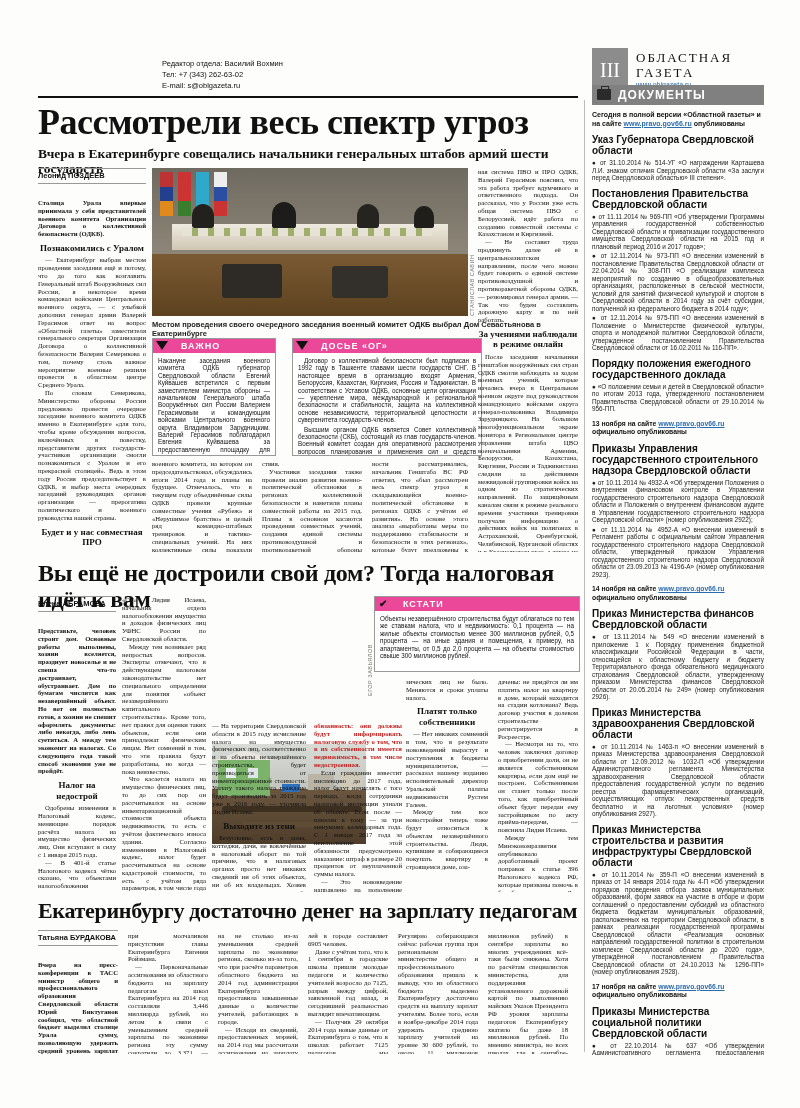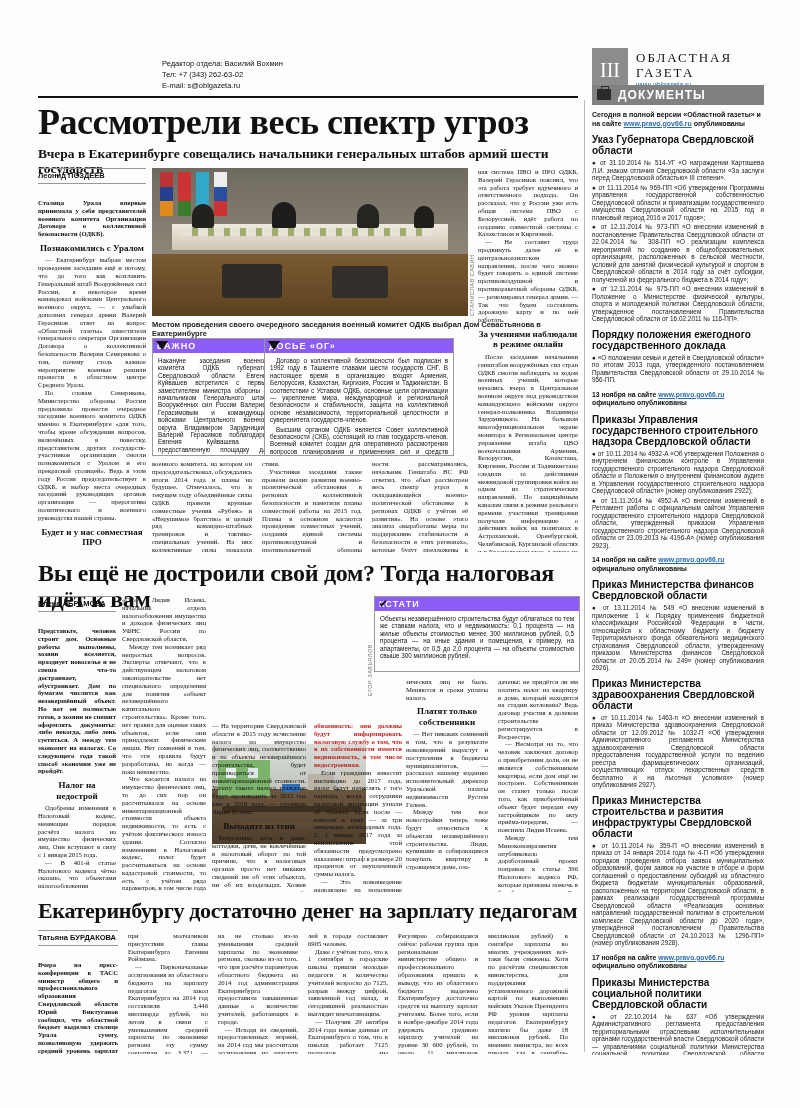--- a/index.html
+++ b/index.html
@@ -23,21 +23,21 @@
   .col p{margin:0;text-indent:7px}
   .col p.noind{text-indent:0}
   .lede{font-weight:bold;text-indent:0 !important}
   .sub{font:bold 9px/10.5px "Liberation Serif",serif;text-align:center;margin:5px 0 3px;text-indent:0 !important}
   .red{color:#c22222;font-weight:bold}
   .byline{font:bold 7.5px/9px "Liberation Sans",sans-serif;border-top:1px solid #999;border-bottom:1px solid #999;padding:2px 0 3px;margin-bottom:15px;text-indent:0 !important}
   .caption{font:bold 7.5px/9px "Liberation Sans",sans-serif;color:#222}
   .credit{font:5.5px/6px "Liberation Sans",sans-serif;color:#777;writing-mode:vertical-rl;transform:rotate(180deg);letter-spacing:.5px}
   
   .ibox{border:1px solid #999;background:#fff;overflow:hidden}
-  .ibox-head{background:#8b5cf6;color:#fff;font:bold 9px/14px "Liberation Sans",sans-serif;height:14px;position:relative;padding-left:4px;letter-spacing:1px}
+  .ibox-head{background:#ec4899;color:#fff;font:bold 9px/14px "Liberation Sans",sans-serif;height:14px;position:relative;padding-left:28px;letter-spacing:1px}
   .tri{position:absolute;left:3px;top:2px;width:0;height:0;border-left:6px solid transparent;border-right:6px solid transparent;border-top:9px solid #111}
   .chk{position:absolute;left:4px;top:0;font-size:10px;color:#111}
   .ibox-body{font:6.3px/7.4px "Liberation Sans",sans-serif;text-align:justify;padding:4px 5px}
   .ibox-body p{margin:0 0 2px;text-indent:6px}
   
   .sb{font-family:"Liberation Sans",sans-serif}
   .sb-divider{background:#bbb}
   .sb-head{background:#808080;color:#fff;font:bold 12px/20px "Liberation Sans",sans-serif;height:20px;letter-spacing:1px;padding-left:26px;position:relative}
   .brief{position:absolute;left:5px;top:4px;width:14px;height:11px;background:#2b2b2b;border-radius:1px}
   .brief:after{content:"";position:absolute;left:4px;top:-3px;width:6px;height:3px;border:1.5px solid #2b2b2b;border-bottom:none}
@@ -97,21 +97,21 @@
   <div class="abs" style="left:180px;top:98px;width:56px;height:32px;background:#33302b;border-radius:3px"></div>
 </div>
 <div class="abs credit" style="left:469px;top:168px;height:148px">СТАНИСЛАВ САВИН</div>
 <div class="abs caption" style="left:152px;top:320px;width:420px">Местом проведения своего очередного заседания военный комитет ОДКБ выбрал Дом Севастьянова в Екатеринбурге</div>
 
 <div class="abs ibox" style="left:152px;top:338px;width:122px;height:116px">
   <div class="ibox-head"><span class="tri"></span><span>ВАЖНО</span></div>
   <div class="ibox-body" style="height:96px;overflow:hidden">Накануне заседания военного комитета ОДКБ губернатор Свердловской области Евгений Куйвашев встретился с первым заместителем министра обороны — начальником Генерального штаба Вооружённых сил России Валерием Герасимовым и командующим войсками Центрального военного округа Владимиром Зарудницким. Валерий Герасимов поблагодарил Евгения Куйвашева за предоставленную площадку для проведения заседания комитета, а Владимир Зарудницкий пригласил его на учения в Региональный центр управления штаба ЦВО. Перед началом учений Евгений Куйвашев и Валерий Герасимов возложили цветы к памятнику Маршалу Советского Союза Георгию Жукову, установленному в Екатеринбурге перед зданием штаба ЦВО.</div>
 </div>
 
-<div class="abs ibox" style="left:264px;top:338px;width:188px;height:116px">
+<div class="abs ibox" style="left:292px;top:338px;width:188px;height:116px">
   <div class="ibox-head"><span class="tri"></span><span>ДОСЬЕ «ОГ»</span></div>
   <div class="ibox-body" style="height:96px;overflow:hidden">
     <p>Договор о коллективной безопасности был подписан в 1992 году в Ташкенте главами шести государств СНГ. В настоящее время в организацию входят Армения, Белоруссия, Казахстан, Киргизия, Россия и Таджикистан. В соответствии с Уставом ОДКБ, основные цели организации — укрепление мира, международной и региональной безопасности и стабильности, защита на коллективной основе независимости, территориальной целостности и суверенитета государств-членов.</p>
     <p>Высшим органом ОДКБ является Совет коллективной безопасности (СКБ), состоящий из глав государств-членов. Военный комитет создан для оперативного рассмотрения вопросов планирования и применения сил и средств системы коллективной безопасности.</p>
   </div>
 </div>
 
 <div class="abs col" style="left:152px;top:460px;width:100px;height:92px">
   <p class="noind">военного комитета, на котором он председательствовал, обсуждались итоги 2014 года и планы на будущее. Отмечалось, что в текущем году объединённые силы ОДКБ провели крупные совместные учения «Рубеж» и «Нерушимое братство» и целый ряд командно-штабных тренировок и тактико-специальных учений. На них коллективные силы показали возросший уровень подготовки и оперативного взаимодей-</p>
 </div>
@@ -222,20 +222,21 @@
 
 </div>
 
 <div class="abs sb" style="left:592px;top:85px;width:172px;height:970px;overflow:hidden">
   <div class="sb-head"><span class="brief"></span><span>ДОКУМЕНТЫ</span></div>
   <div class="sb-intro"><span>Сегодня в полной версии «Областной газеты» и на сайте </span><span class="link">www.pravo.gov66.ru</span><span> опубликованы</span></div>
 
   <div class="sb-h">Указ Губернатора Свердловской области</div>
   <div class="sb-item">● от 31.10.2014 № 514-УГ «О награждении Карташева Л.И. знаком отличия Свердловской области «За заслуги перед Свердловской областью» III степени».</div>
 
+  <div class="sb-h">Постановления Правительства Свердловской области</div>
   <div class="sb-item">● от 11.11.2014 № 969-ПП «Об утверждении Программы управления государственной собственностью Свердловской области и приватизации государственного имущества Свердловской области на 2015 год и плановый период 2016 и 2017 годов»;</div>
   <div class="sb-item">● от 12.11.2014 № 973-ПП «О внесении изменений в постановление Правительства Свердловской области от 22.04.2014 № 308-ПП «О реализации комплекса мероприятий по созданию в общеобразовательных организациях, расположенных в сельской местности, условий для занятий физической культурой и спортом в Свердловской области в 2014 году за счёт субсидии, полученной из федерального бюджета в 2014 году»;</div>
   <div class="sb-item">● от 12.11.2014 № 975-ПП «О внесении изменений в Положение о Министерстве физической культуры, спорта и молодежной политики Свердловской области, утвержденное постановлением Правительства Свердловской области от 16.02.2011 № 116-ПП».</div>
 
   <div class="sb-h">Порядку положения ежегодного государственного доклада</div>
   <div class="sb-item">● «О положении семьи и детей в Свердловской области» по итогам 2013 года, утвержденного постановлением Правительства Свердловской области от 29.10.2014 № 956-ПП.</div>
 
   <div class="sb-date"><span>13 ноября на сайте </span><span class="link">www.pravo.gov66.ru</span><span> официально опубликованы</span></div>
   <div class="sb-h">Приказы Управления государственного строительного надзора Свердловской области</div>
   <div class="sb-item">● от 10.11.2014 № 4932-А «Об утверждении Положения о внутреннем финансовом контроле в Управлении государственного строительного надзора Свердловской области и Положения о внутреннем финансовом аудите в Управлении государственного строительного надзора Свердловской области» (номер опубликования 2922);</div>

